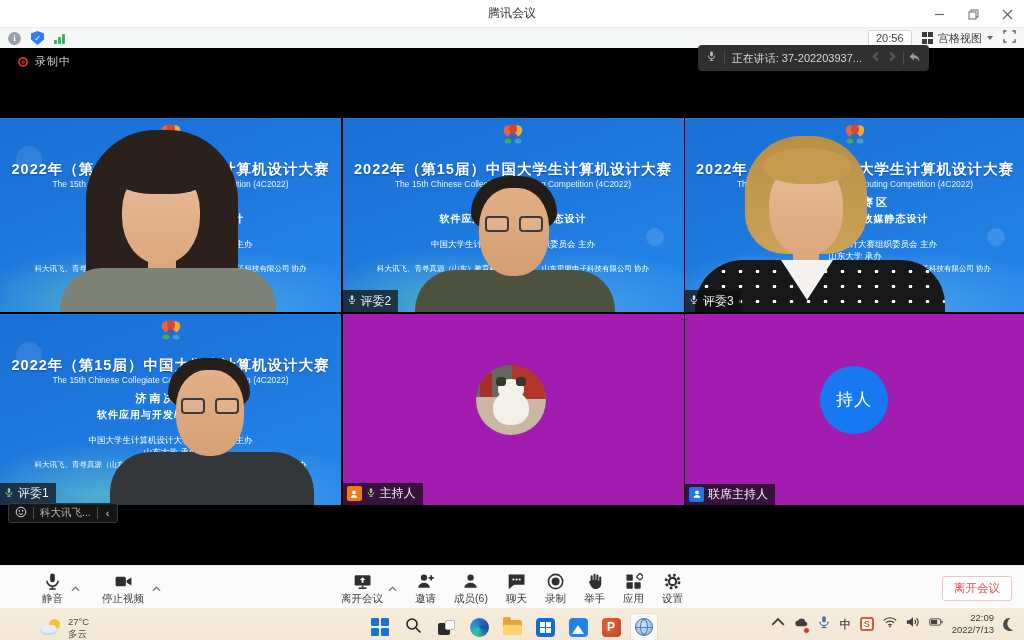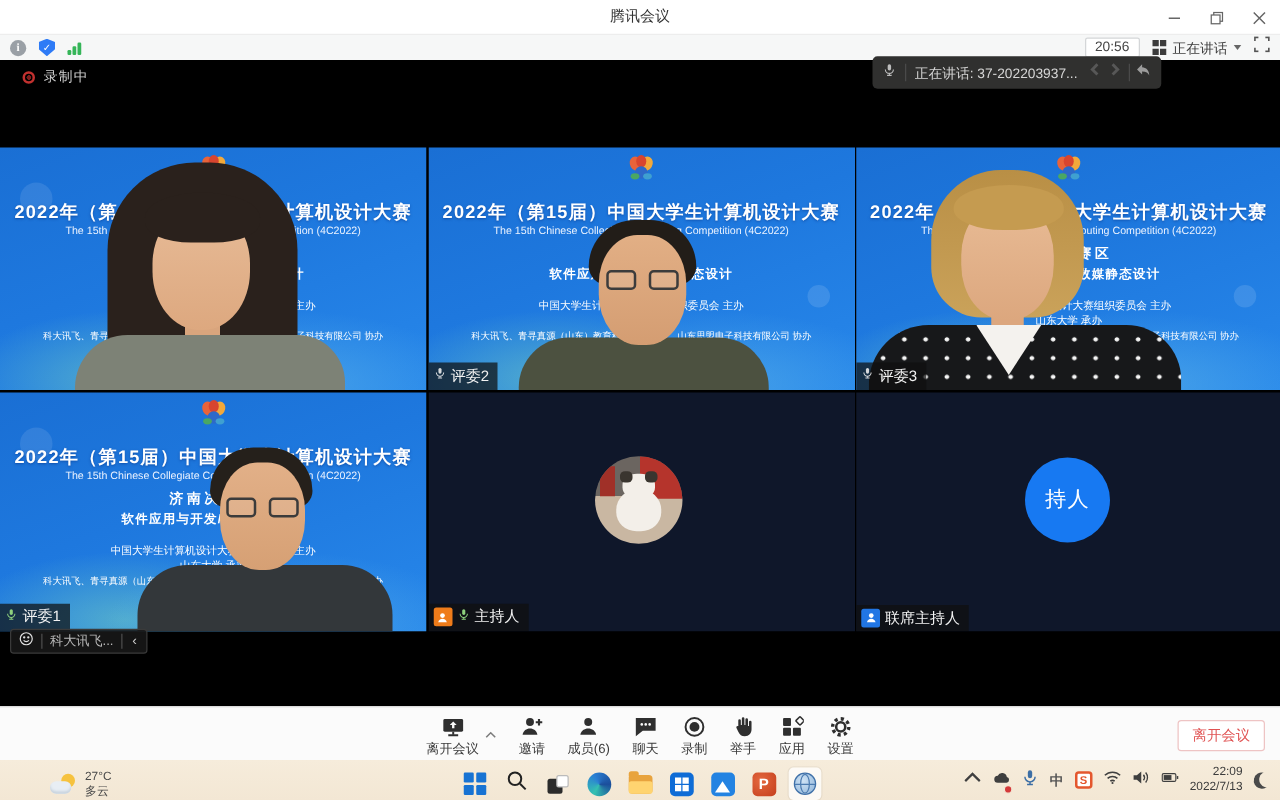--- a/index.html
+++ b/index.html
@@ -37,21 +37,21 @@
   .speaking-pill { position:absolute; top:-3px; right:14px; height:26px; background:#30302f; border-radius:4px; display:flex; align-items:center; padding:0 8px; gap:7px; }
   .speaking-pill .mic-s svg { width:11px; height:14px; color:#bdbdbd; }
   .pill-div { width:1px; height:14px; background:#4a4a4a; }
   .speaking-text { font-size:11px; color:#d6d6d6; white-space:nowrap; }
   .pill-arrows { display:flex; gap:4px; align-items:center; }
   .pill-arrows svg { width:13px; height:13px; color:#575757; }
   .pill-arrow-active svg { color:#9c9c9c; }
 
   
   .grid { position:absolute; top:70px; left:0; width:1024px; height:387px; display:grid; grid-template-columns:341px 341px 340px; grid-template-rows:194px 191px; gap:1.5px; background:#000; }
-  .tile { position:relative; overflow:hidden; background:#0f172a; }
+  .tile { position:relative; overflow:hidden; background:#a21caf; }
   .tile.poster-bg { background:linear-gradient(160deg,#1a6fd4 0%, #1e78de 45%, #2787ea 100%); }
   .poster-wave1 { position:absolute; left:-30px; bottom:-46px; width:260px; height:110px; border-radius:50%; background:radial-gradient(ellipse at center, rgba(120,210,190,.55), rgba(120,210,190,0) 70%); }
   .poster-wave2 { position:absolute; right:-40px; bottom:-56px; width:300px; height:120px; border-radius:50%; background:radial-gradient(ellipse at center, rgba(90,180,235,.6), rgba(90,180,235,0) 70%); }
   .poster-deco1 { position:absolute; top:28px; left:16px; width:26px; height:26px; border-radius:50%; background:rgba(255,255,255,.10); }
   .poster-deco2 { position:absolute; top:110px; right:20px; width:18px; height:18px; border-radius:50%; background:rgba(255,255,255,.12); }
   .banner { position:absolute; inset:0; text-align:center; color:#fff; }
   .banner .logo { position:absolute; top:5px; left:50%; transform:translateX(-50%); }
   .banner .b-title { position:absolute; top:42px; width:100%; font-size:14.5px; font-weight:bold; letter-spacing:1px; text-shadow:0 1px 2px rgba(0,40,120,.5); }
   .banner .b-sub { position:absolute; top:61px; width:100%; font-size:8.5px; color:#eaf2ff; }
   .banner .b-region { position:absolute; top:77px; width:100%; font-size:11px; font-weight:bold; letter-spacing:3px; }
@@ -214,21 +214,21 @@
     </div>
     <div class="sb-right">
       <div class="sb-clock">20:56</div>
       <div class="sb-view">
         <span class="grid-glyph">
             <i></i>
             <i></i>
             <i></i>
             <i></i>
           </span>
-        <span>正在讲话</span>
+        <span>宫格视图</span>
         <span class="caret-down"></span>
       </div>
       <div class="icon-fullscreen">
         <svg viewBox="0 0 14 14" fill="none" stroke-width="1.4">
             <path d="M1 4 V1 H4 M10 1 H13 V4 M13 10 V13 H10 M4 13 H1 V10"></path>
           </svg>
       </div>
     </div>
   </div>
 
@@ -464,20 +464,44 @@
             <path d="M5.2 9.6 a3.4 3.4 0 0 0 5.6 0"></path>
           </svg></span>
       <span class="cb-div"></span>
       <span class="cb-text">科大讯飞...</span>
       <span class="cb-div"></span>
       <span class="cb-collapse">‹</span>
     </div>
   </div>
 
   <div class="meet-toolbar">
+    <div class="tb-group-left">
+      <div class="tb-item">
+        <svg viewBox="0 0 24 24" fill="currentColor">
+            <rect x="9" y="2" width="6" height="11" rx="3"></rect>
+            <path d="M5 11a7 7 0 0 0 14 0" fill="none" stroke="currentColor" stroke-width="2"></path>
+            <line x1="12" y1="18" x2="12" y2="21" stroke="currentColor" stroke-width="2"></line>
+            <line x1="8" y1="21.5" x2="16" y2="21.5" stroke="currentColor" stroke-width="2"></line>
+          </svg>
+        <span class="tb-label">静音</span>
+      </div>
+      <div class="tb-caret"><svg viewBox="0 0 10 6" fill="none" stroke="currentColor" stroke-width="1.4">
+            <path d="M1 5 L5 1 L9 5"></path>
+          </svg></div>
+      <div class="tb-item" style="margin-left:14px;">
+        <svg viewBox="0 0 24 24" fill="currentColor">
+            <rect x="2" y="6" width="13" height="12" rx="2"></rect>
+            <path d="M16 10.5 L22 7 V17 L16 13.5 Z"></path>
+          </svg>
+        <span class="tb-label">停止视频</span>
+      </div>
+      <div class="tb-caret"><svg viewBox="0 0 10 6" fill="none" stroke="currentColor" stroke-width="1.4">
+            <path d="M1 5 L5 1 L9 5"></path>
+          </svg></div>
+    </div>
 
     <div class="tb-group-center">
       <div class="withcaret">
         <div class="tb-item">
           <svg viewBox="0 0 24 24">
               <rect x="2" y="4" width="20" height="13" rx="1.5" fill="currentColor"></rect>
               <path d="M12 6.5 L15.5 10 H13.2 V13.5 H10.8 V10 H8.5 Z" fill="#fbfbfb"></path>
               <line x1="12" y1="17" x2="12" y2="20" stroke="currentColor" stroke-width="2"></line>
               <line x1="7" y1="20.5" x2="17" y2="20.5" stroke="currentColor" stroke-width="2"></line>
             </svg>

